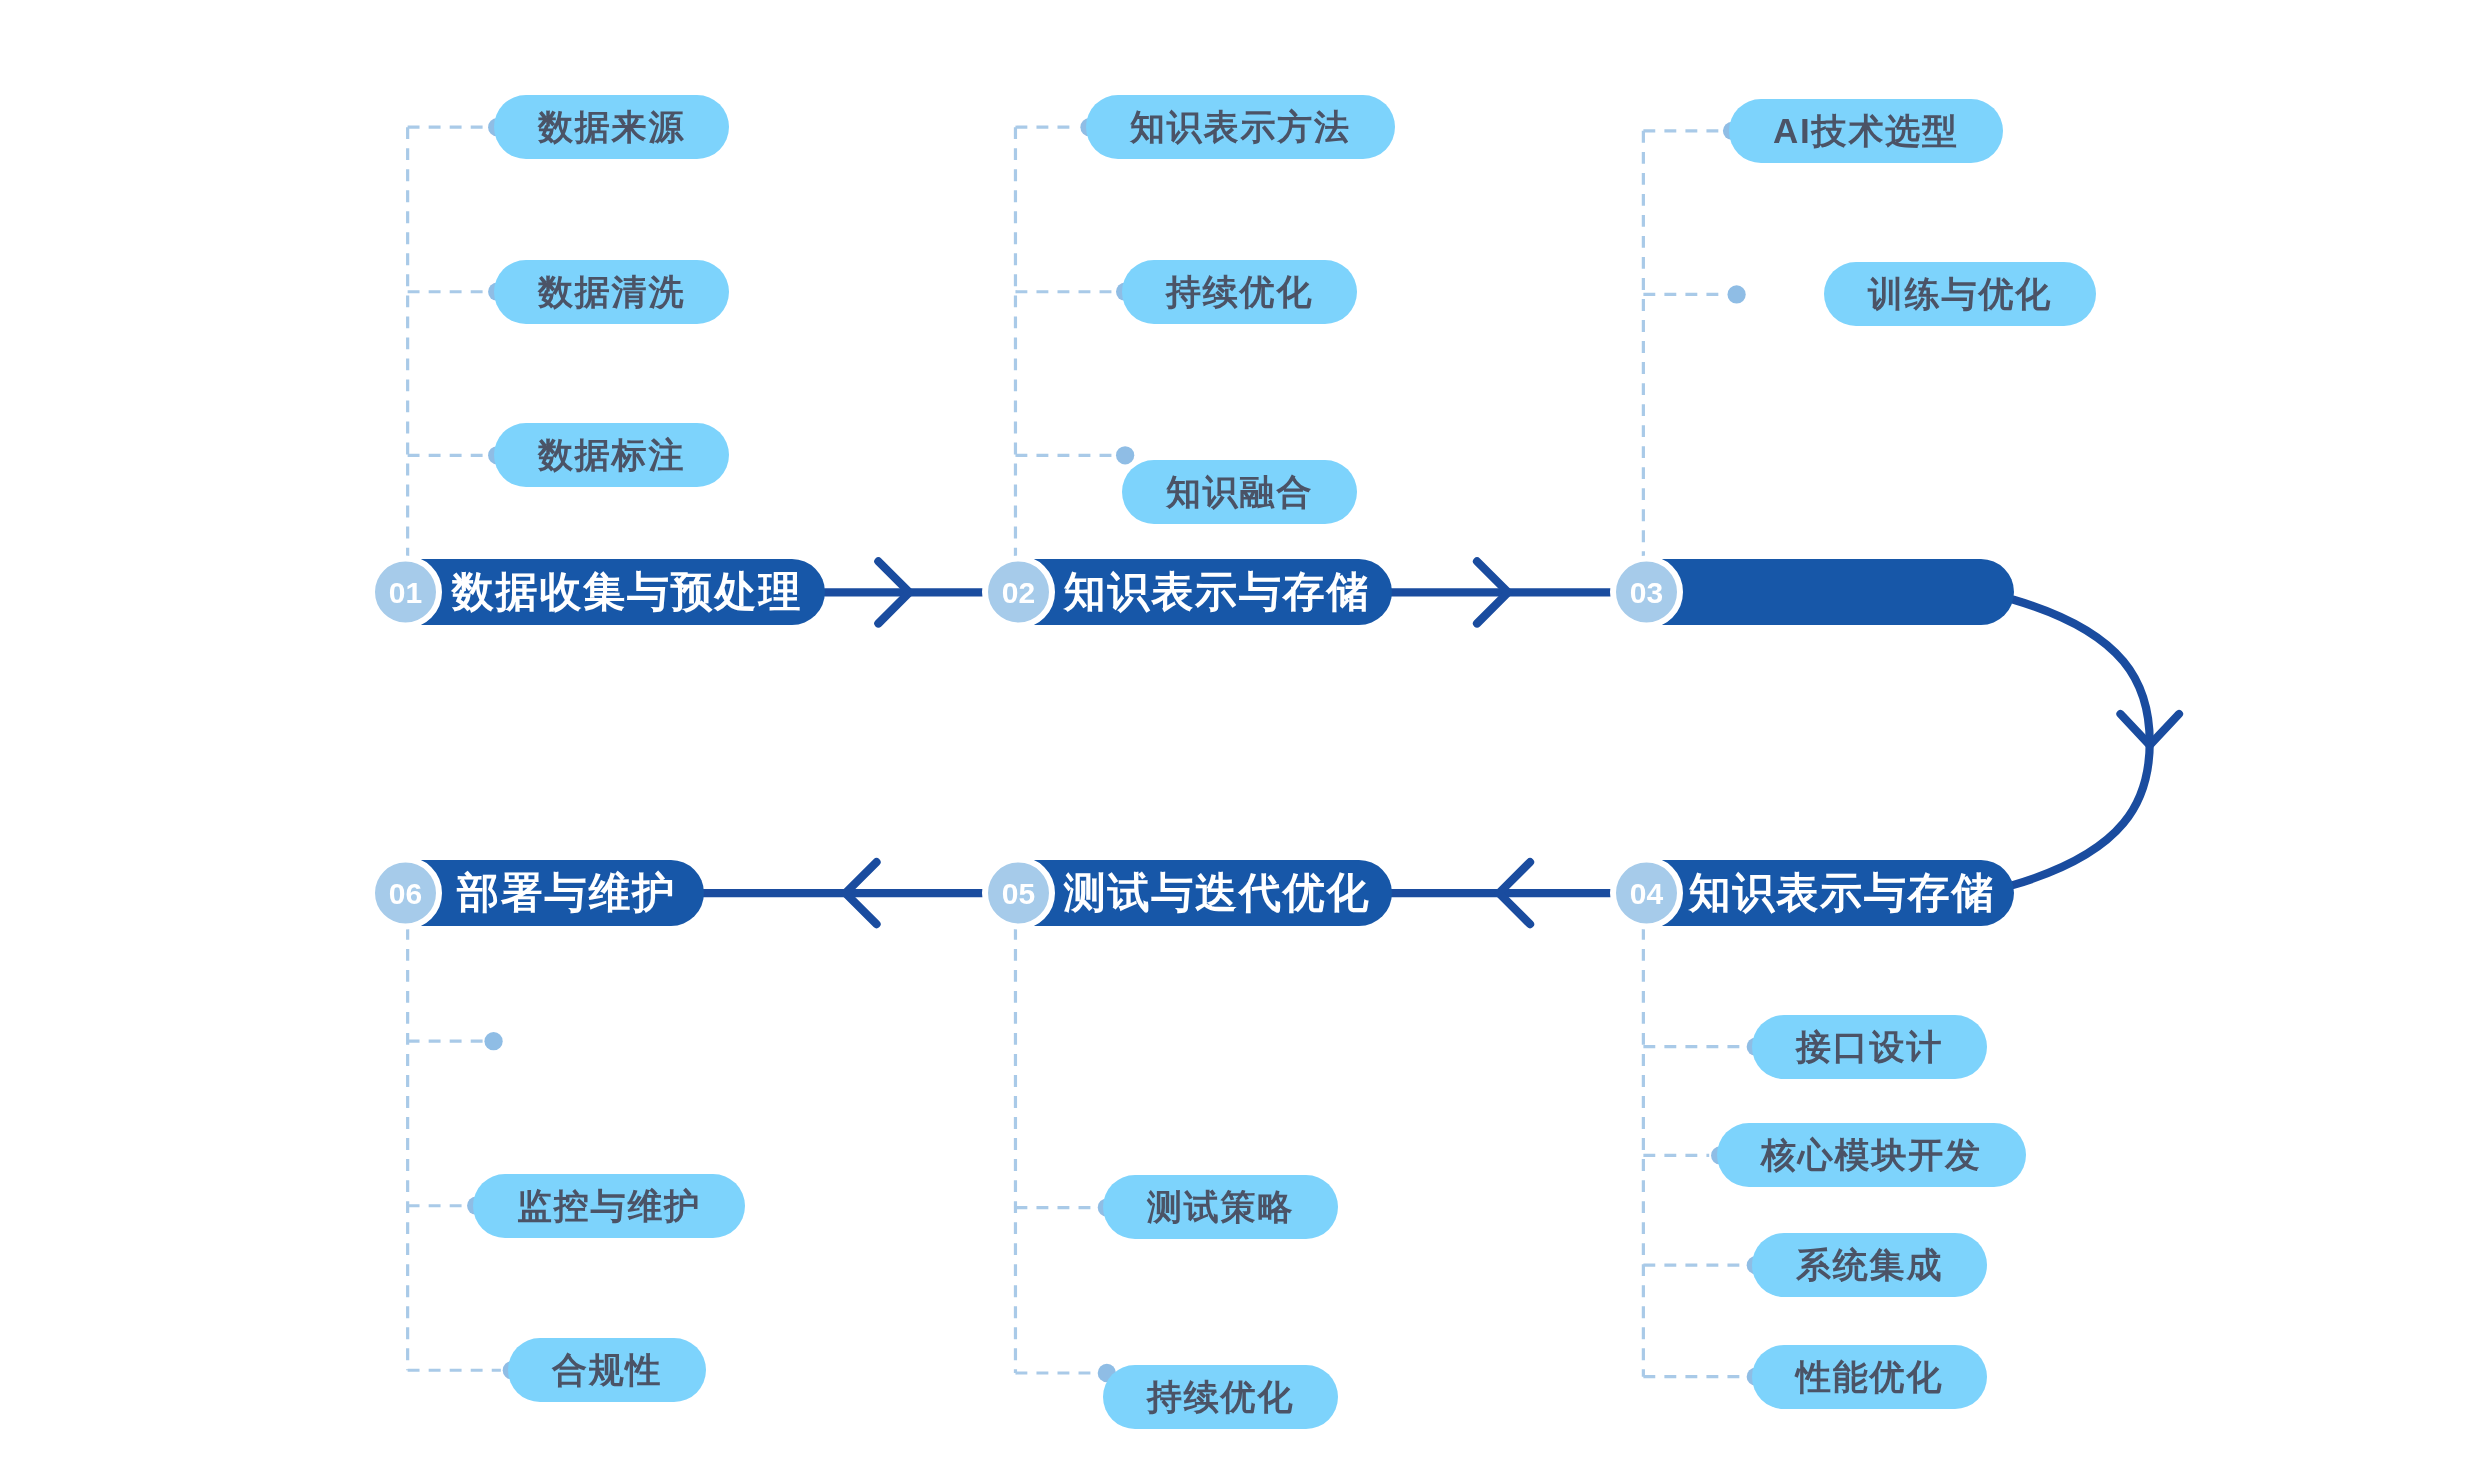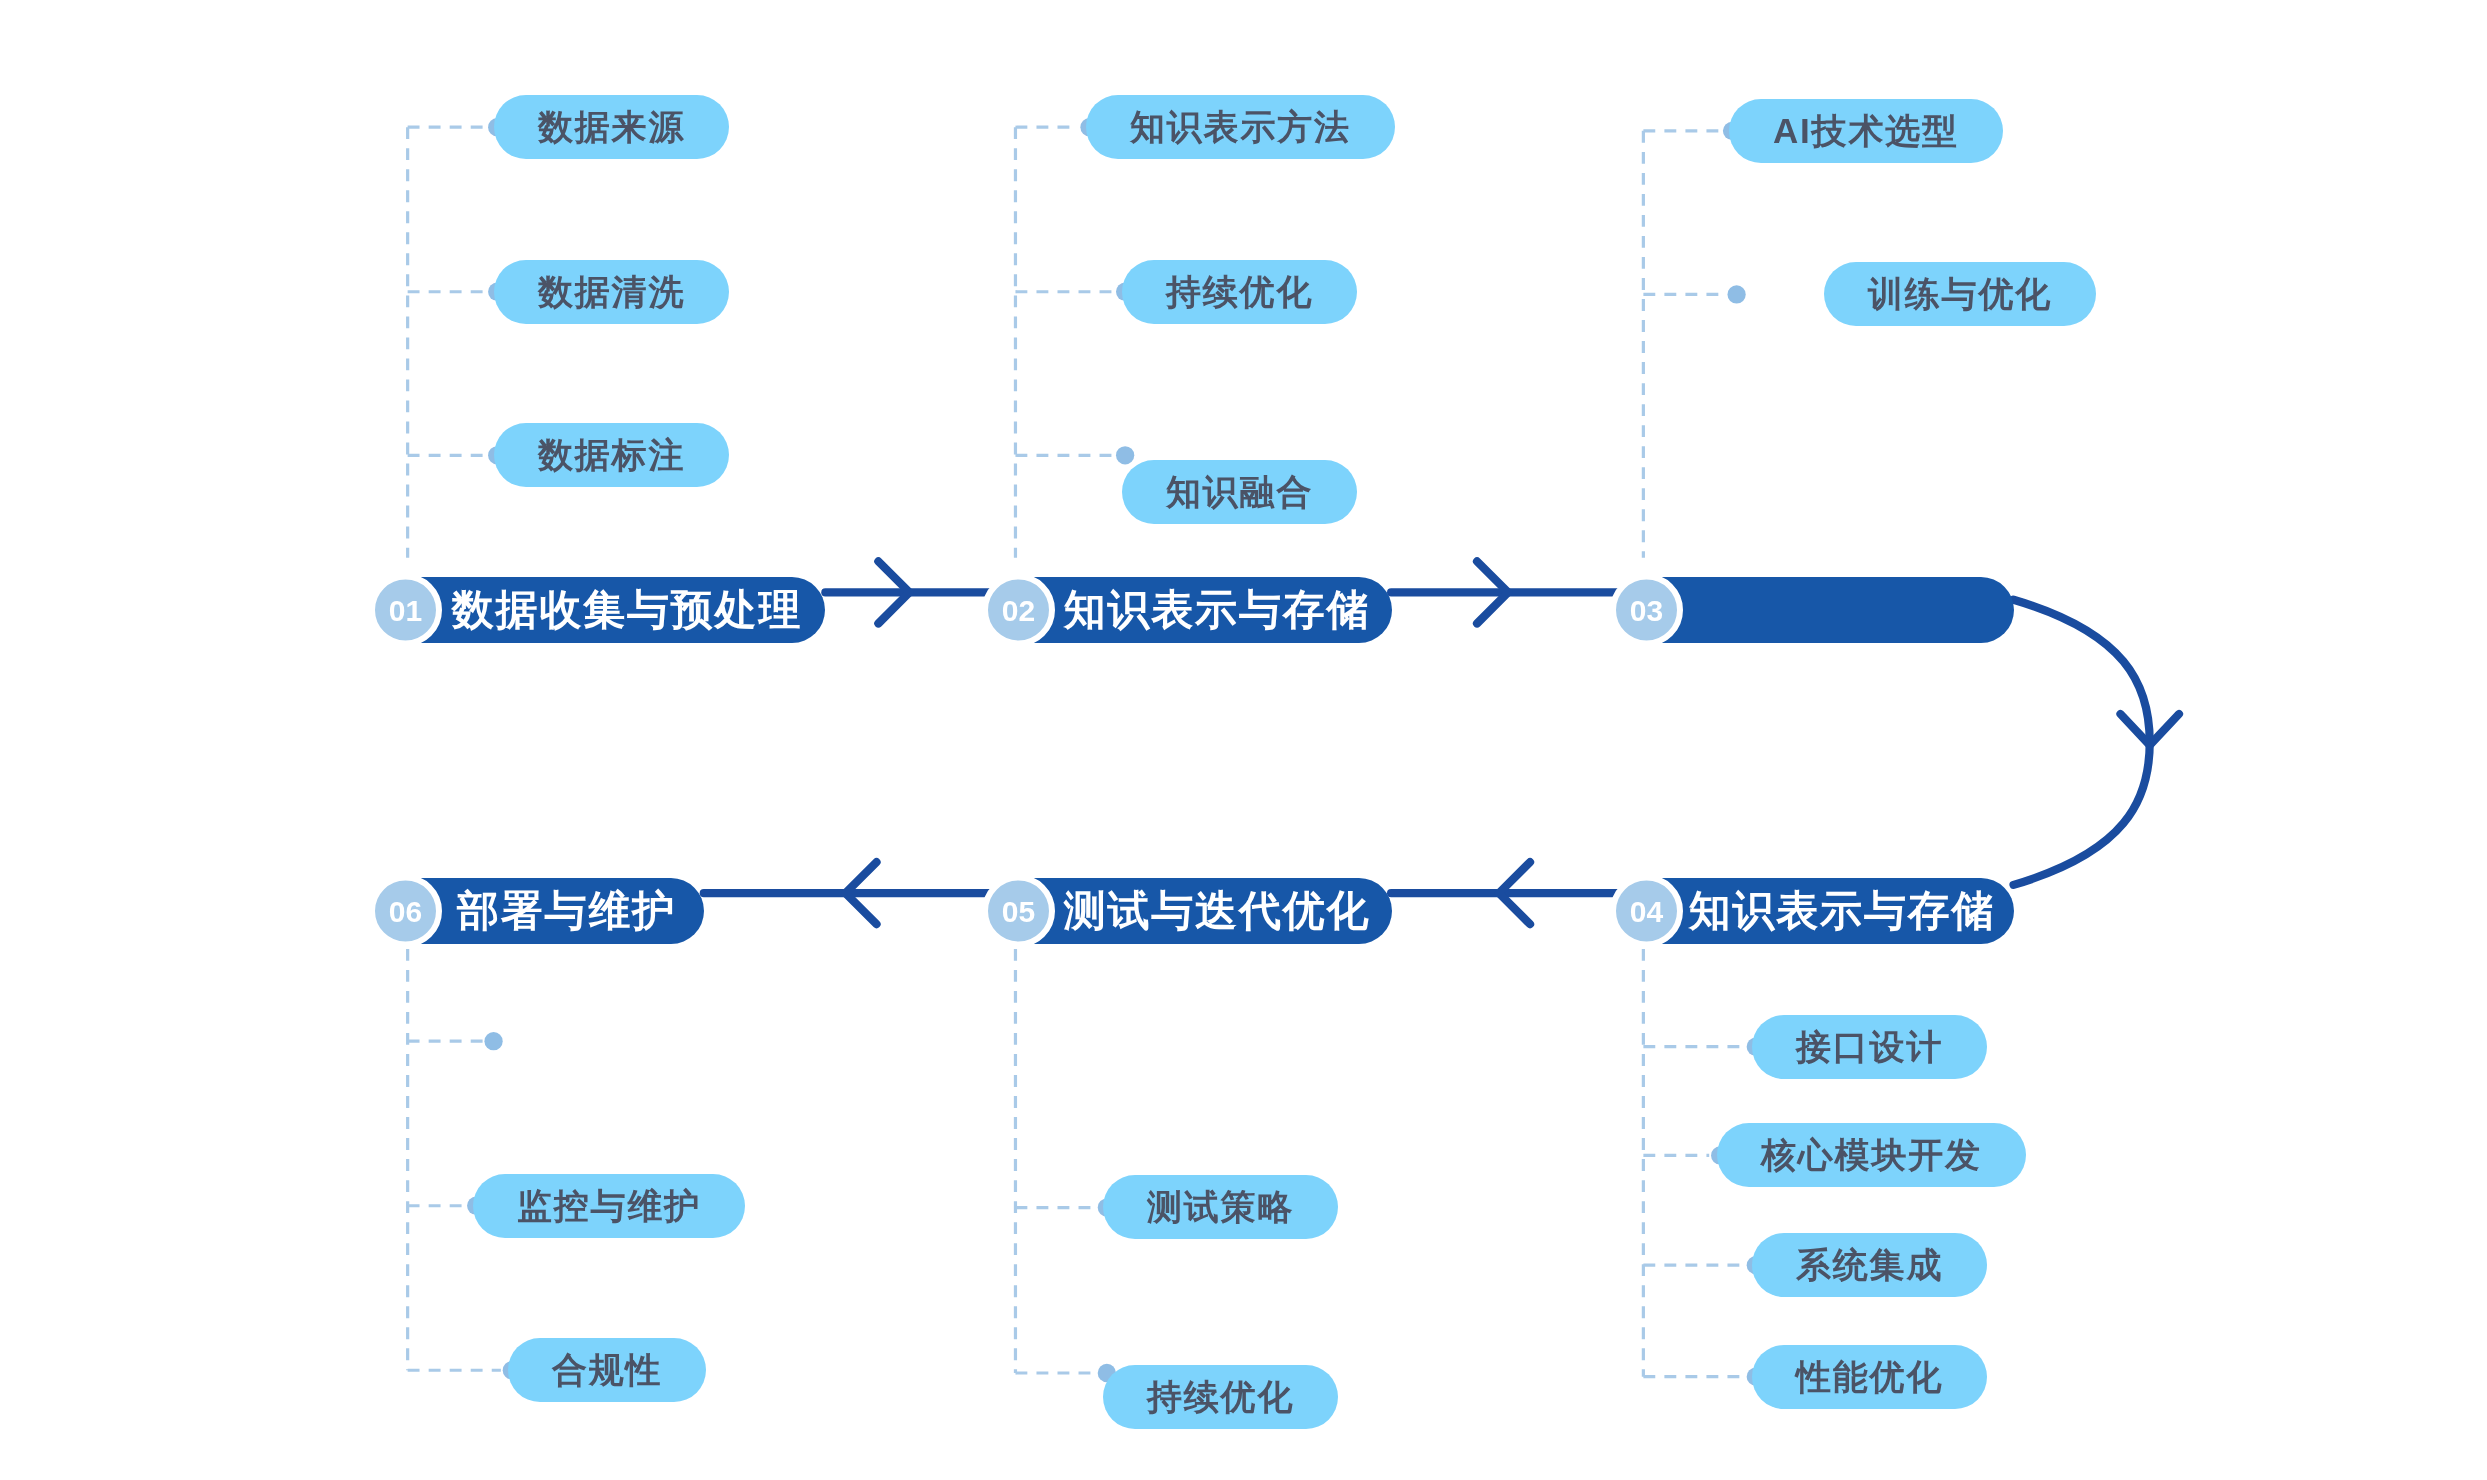--- a/index.html
+++ b/index.html
@@ -10,21 +10,21 @@
     font-family:"Liberation Sans","DejaVu Sans",sans-serif;
     overflow:hidden;
   }
   #connectors{position:absolute;left:0;top:0;width:2487px;height:1481px;}
   .stage{
     position:absolute;height:66px;box-sizing:border-box;
     background:#1757A8;border-radius:33px;
     display:flex;align-items:center;justify-content:center;
     padding:0 24px 0 73px;
     color:#ffffff;font-size:42px;font-weight:700;letter-spacing:1.8px;
-    white-space:nowrap;z-index:2;margin-top:18px;
+    white-space:nowrap;z-index:2;
   }
   .badge{
     position:absolute;left:-11px;top:50%;transform:translateY(-50%);
     width:73px;height:73px;border-radius:50%;box-sizing:border-box;
     background:#A6CBEA;border:6.4px solid #ffffff;
     display:flex;align-items:center;justify-content:center;
     color:#ffffff;font-size:30px;font-weight:700;letter-spacing:0;
     z-index:3;
   }
   .sub{

